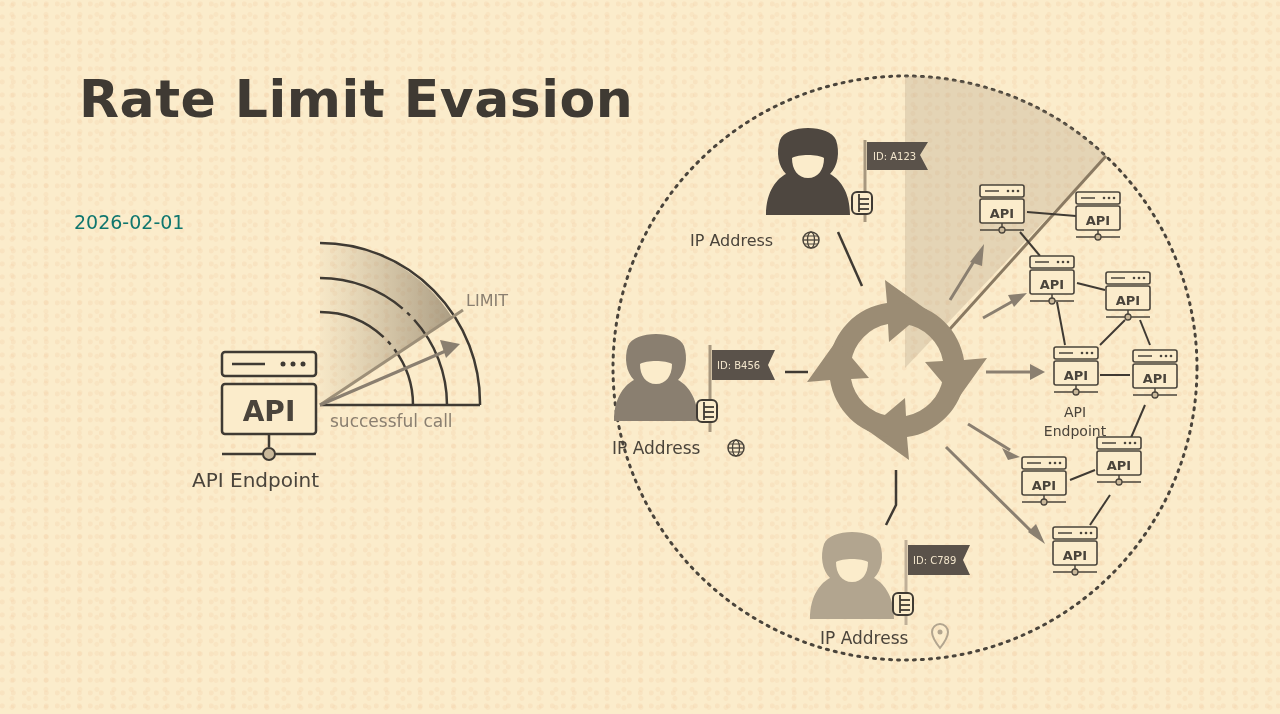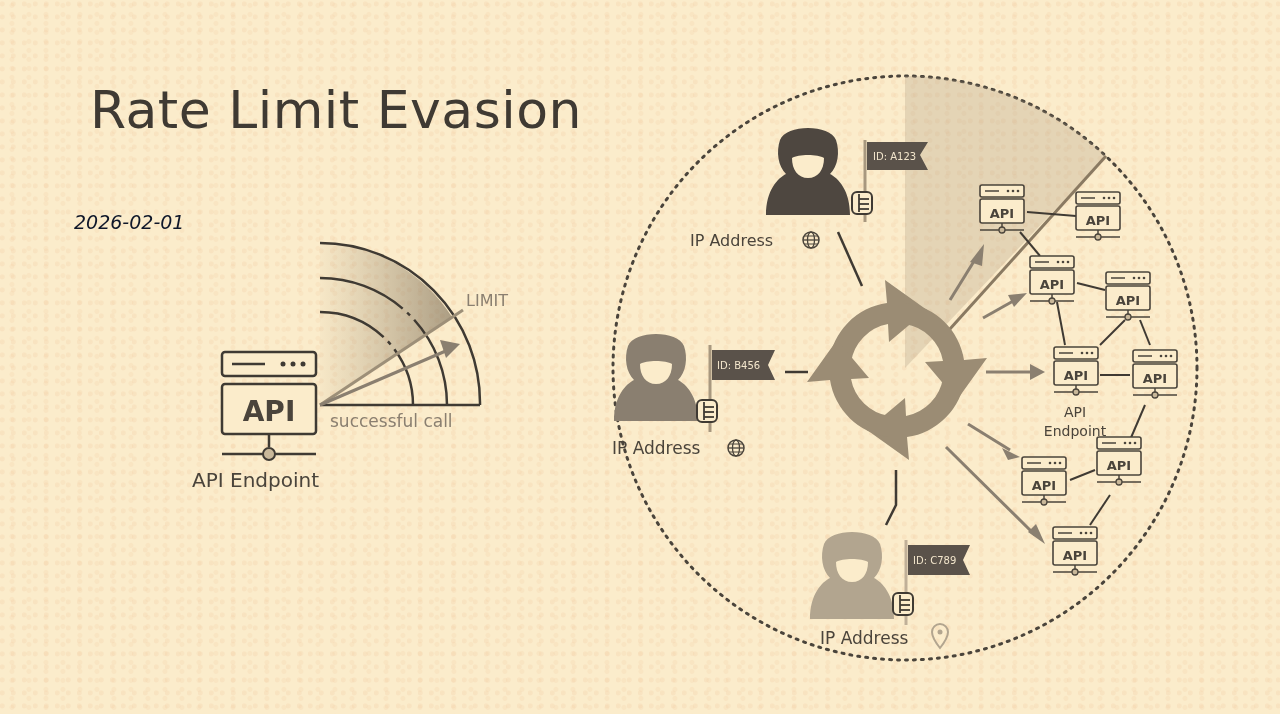--- a/index.html
+++ b/index.html
@@ -12,26 +12,26 @@
   .bg-noise {
     position:absolute; inset:0;
     background-image:
       radial-gradient(circle at 20% 30%, rgba(240,200,160,0.25) 0 2px, transparent 3px),
       radial-gradient(circle at 70% 60%, rgba(240,200,160,0.2) 0 2px, transparent 3px);
     background-size: 11px 13px, 17px 9px;
     pointer-events:none;
   }
   .title {
     position:absolute; left:74px; top:62px;
-    font-size:52px; line-height:64px; font-weight:normal;
-    color:#3f3a33; letter-spacing:0.5px; margin:16px;
+    font-size:52px; line-height:64px; font-weight:bold;
+    color:#3f3a33; letter-spacing:0.5px; margin:5px;
   }
   .date {
     position:absolute; left:74px; top:211px;
-    font-size:19px; color:#0f172a;font-style:italic;
+    font-size:19px; color:#0f766e;
   }
   svg.diagram { position:absolute; left:0; top:0; }
   .lbl { font-family:"DejaVu Sans", sans-serif; fill:#4a443b; }
   .api-text { font-family:"DejaVu Sans", sans-serif; font-weight:bold; fill:#4a443b; }
   .flag-text { font-family:"DejaVu Sans", sans-serif; font-size:10px; fill:#f3e6cc; }
 </style>
 </head>
 <body>
 
 <div class="bg-noise"></div>

